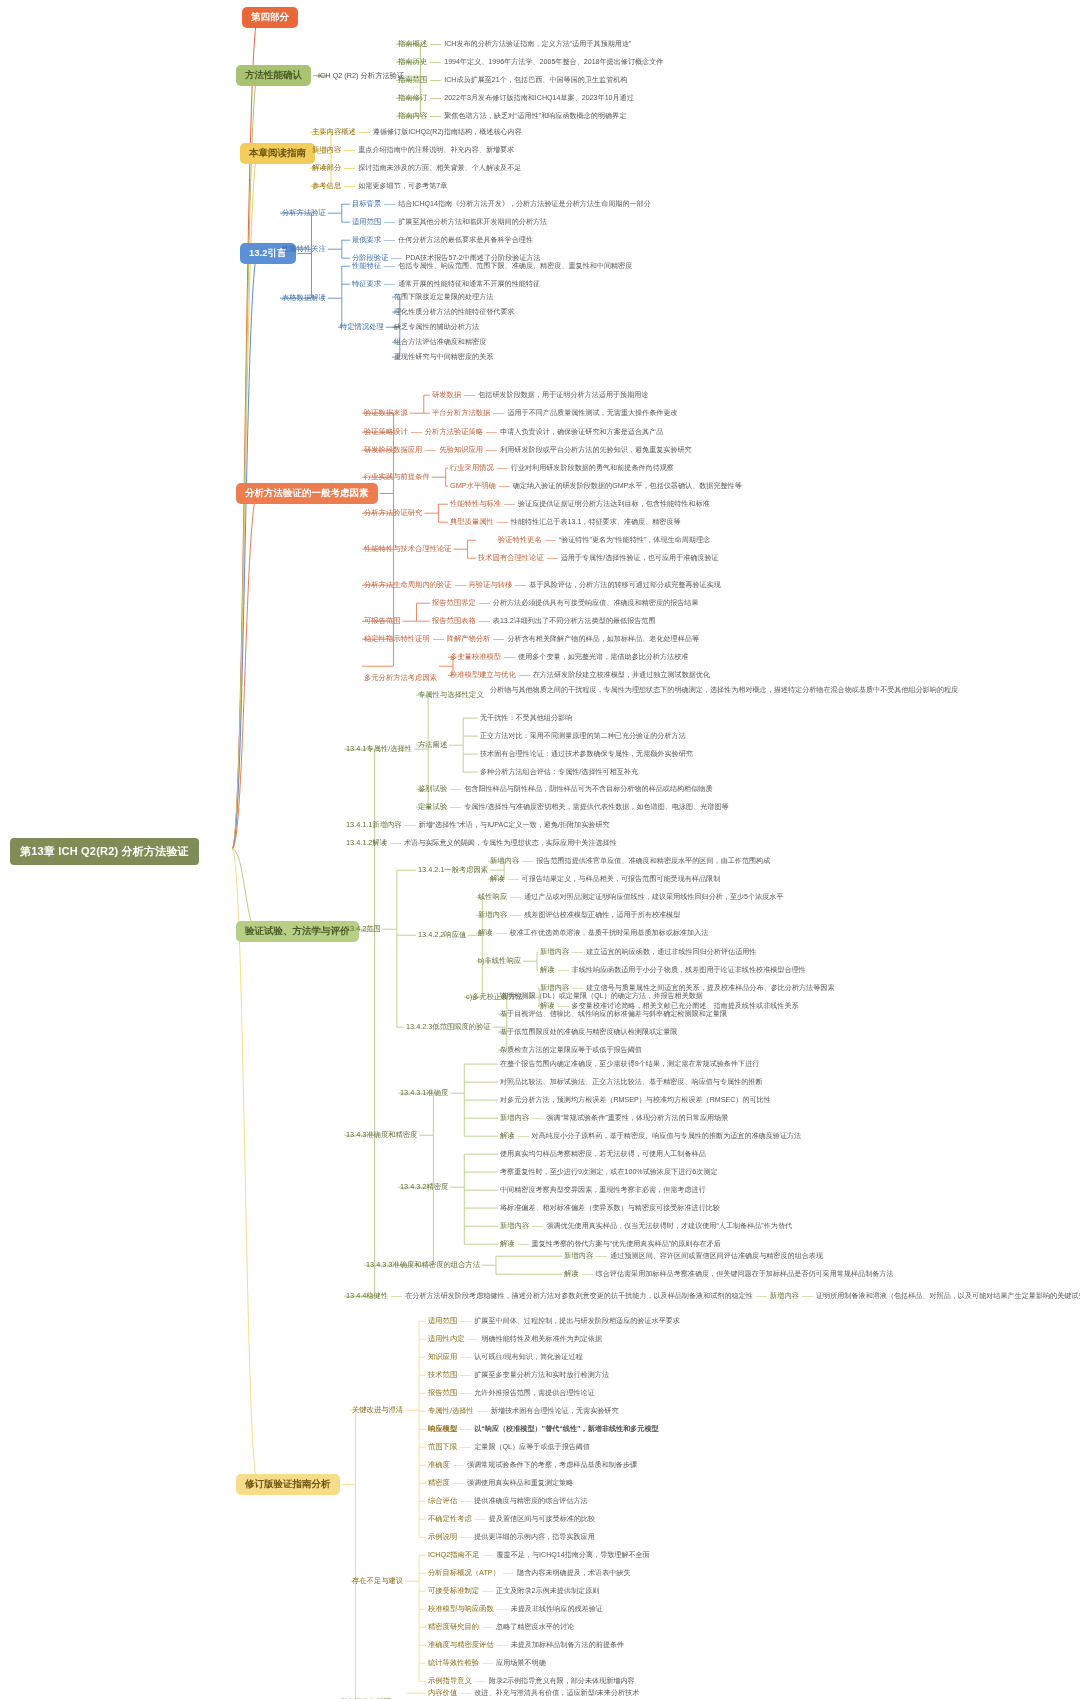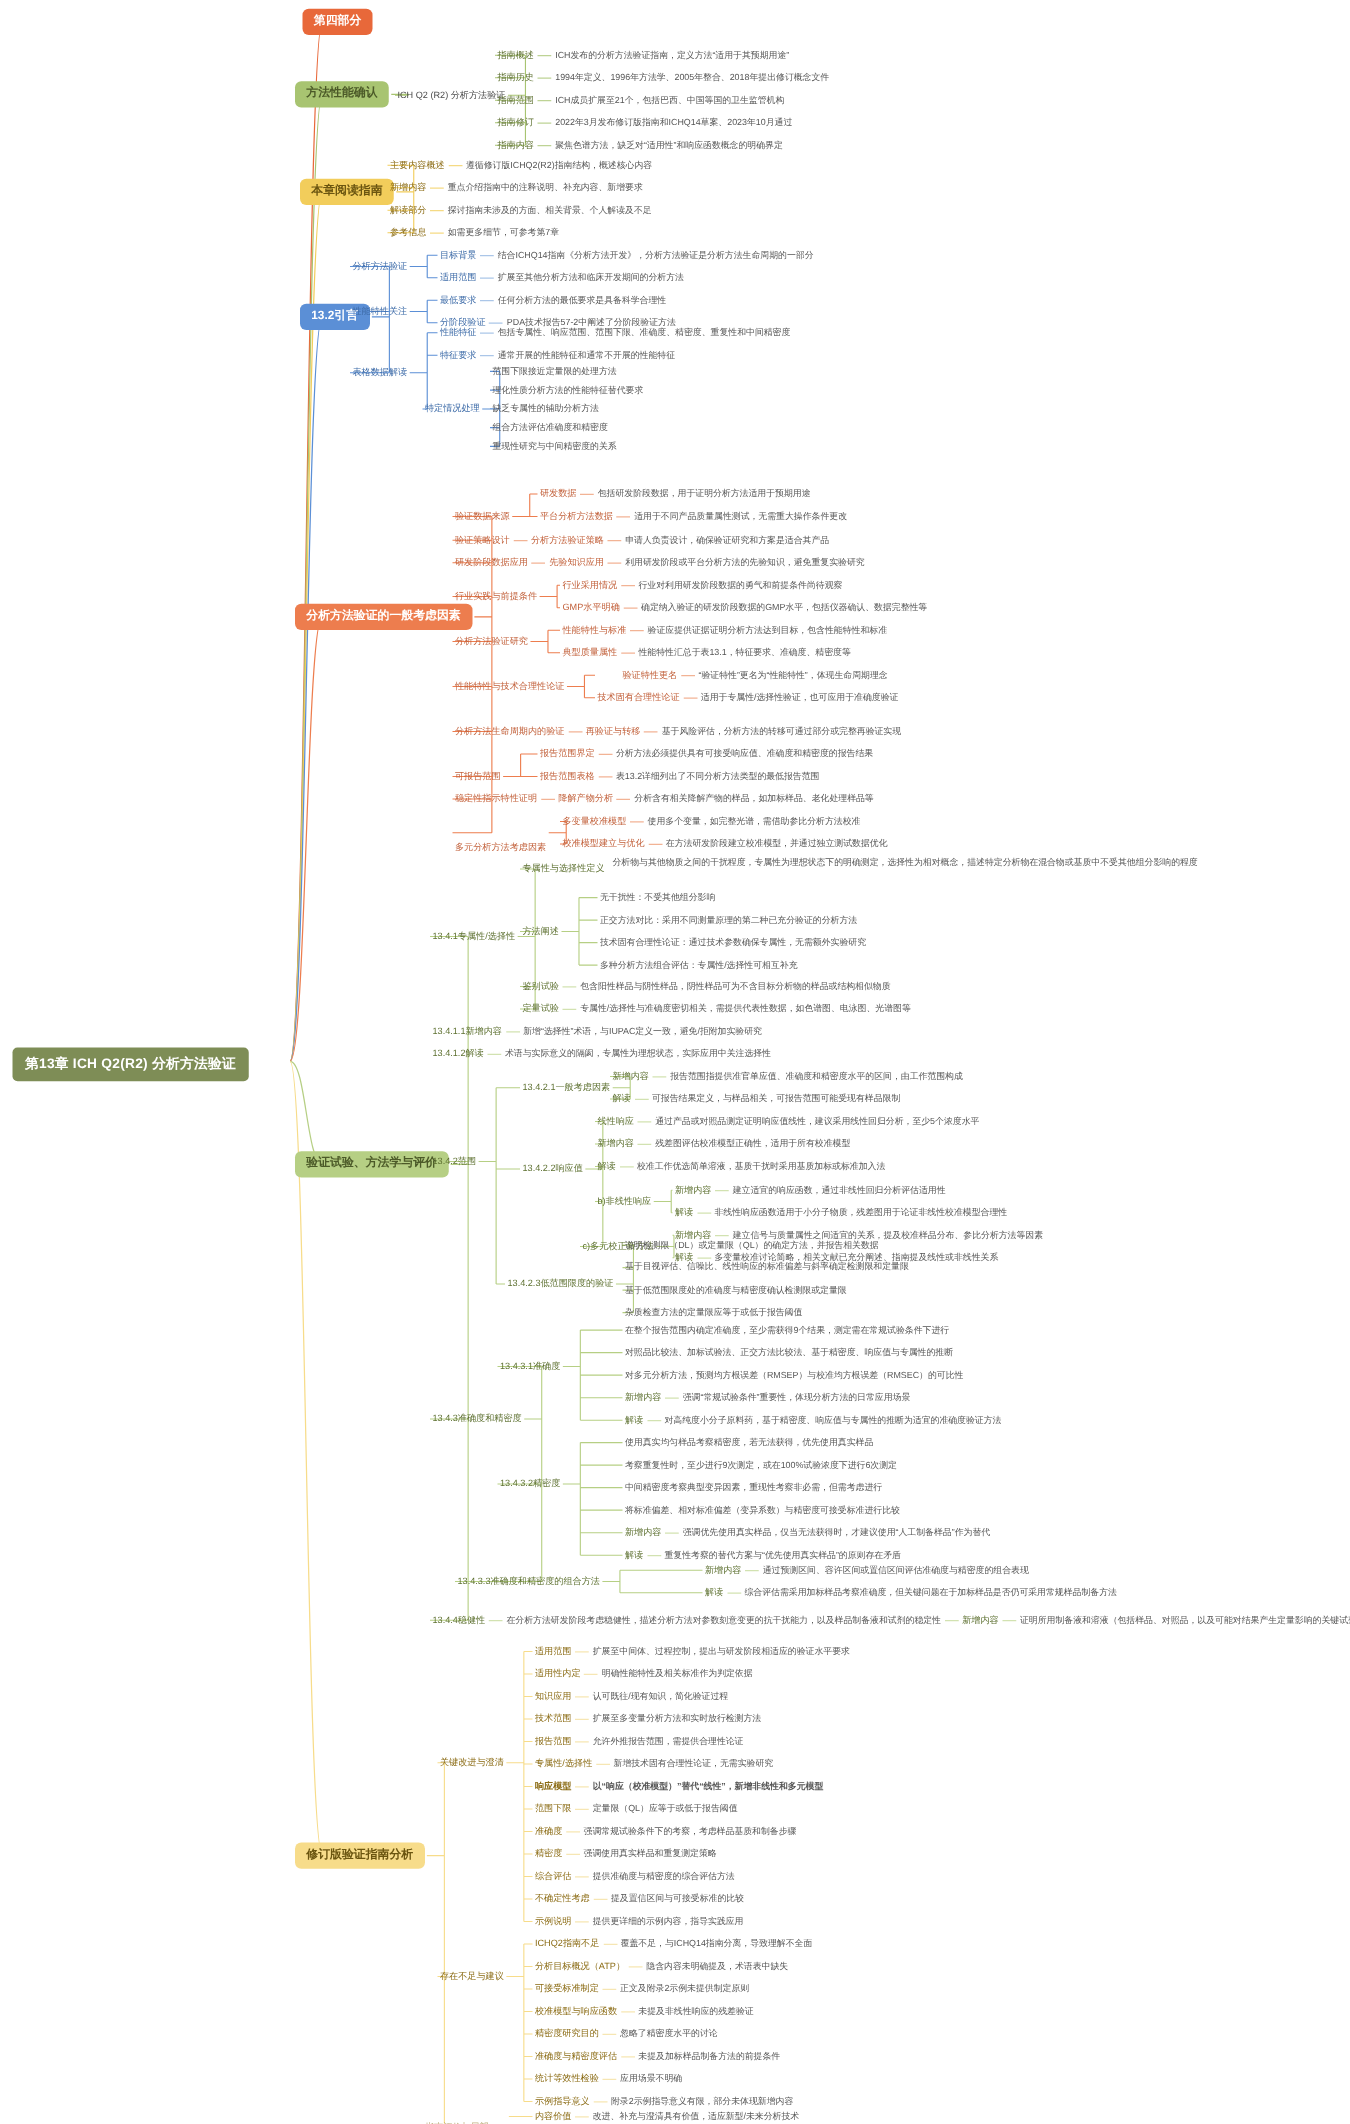--- a/index.html
+++ b/index.html
@@ -343,21 +343,21 @@
   <div class="node leaf" style="left:500px; top:1078px;">对照品比较法、加标试验法、正交方法比较法、基于精密度、响应值与专属性的推断</div>
   <div class="node leaf" style="left:500px; top:1096px;">对多元分析方法，预测均方根误差（RMSEP）与校准均方根误差（RMSEC）的可比性</div>
   <div class="node lbl c-green" style="left:500px; top:1114px;">
     <span>新增内容</span><span class="dash d-green2"></span><span class="leaf">强调“常规试验条件”重要性，体现分析方法的日常应用场景</span>
   </div>
   <div class="node lbl c-green" style="left:500px; top:1132px;">
     <span>解读</span><span class="dash d-green2"></span><span class="leaf">对高纯度小分子原料药，基于精密度、响应值与专属性的推断为适宜的准确度验证方法</span>
   </div>
 
   <div class="node lbl c-green" style="left:400px; top:1183px;">13.4.3.2精密度</div>
-  <div class="node leaf" style="left:500px; top:1150px;">使用真实均匀样品考察精密度，若无法获得，优先使用真实样品</div>
+  <div class="node leaf" style="left:500px; top:1150px;">使用真实均匀样品考察精密度，若无法获得，可使用人工制备样品</div>
   <div class="node leaf" style="left:500px; top:1168px;">考察重复性时，至少进行9次测定，或在100%试验浓度下进行6次测定</div>
   <div class="node leaf" style="left:500px; top:1186px;">中间精密度考察典型变异因素，重现性考察非必需，但需考虑进行</div>
   <div class="node leaf" style="left:500px; top:1204px;">将标准偏差、相对标准偏差（变异系数）与精密度可接受标准进行比较</div>
   <div class="node lbl c-green" style="left:500px; top:1222px;">
     <span>新增内容</span><span class="dash d-green2"></span><span class="leaf">强调优先使用真实样品，仅当无法获得时，才建议使用“人工制备样品”作为替代</span>
   </div>
   <div class="node lbl c-green" style="left:500px; top:1240px;">
     <span>解读</span><span class="dash d-green2"></span><span class="leaf">重复性考察的替代方案与“优先使用真实样品”的原则存在矛盾</span>
   </div>
 

